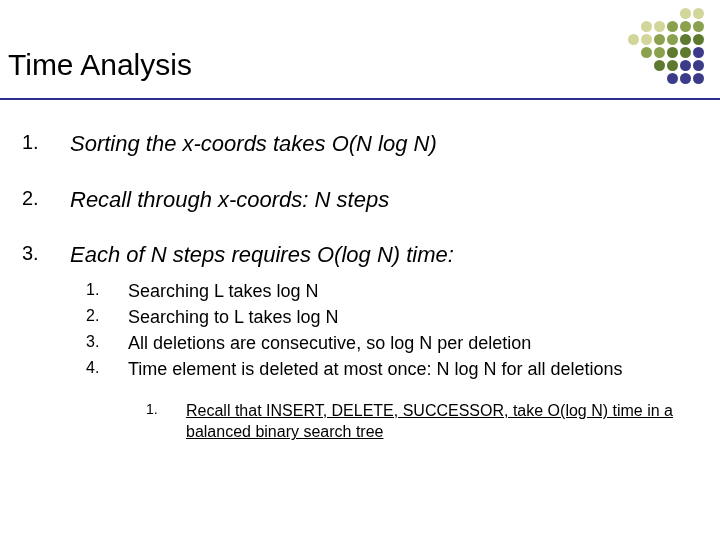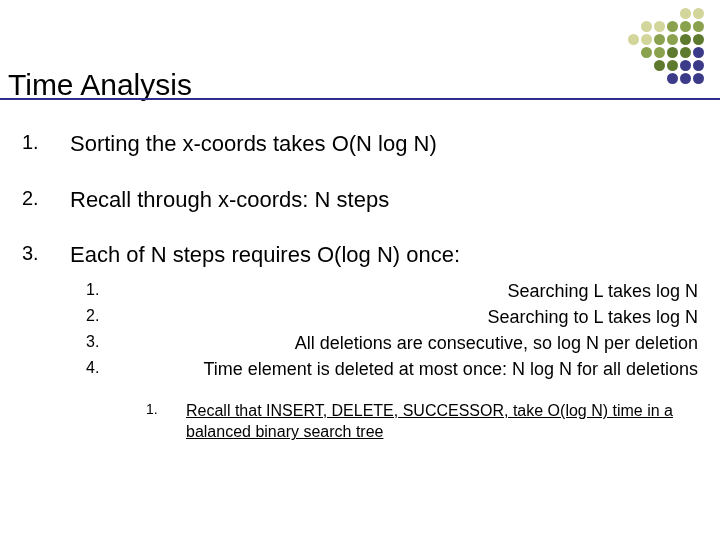--- a/index.html
+++ b/index.html
@@ -15,21 +15,21 @@
   }
   .slide {
     position: relative;
     width: 720px;
     height: 540px;
     box-sizing: border-box;
   }
   .title {
     position: absolute;
     left: 8px;
-    top: 68px;
+    top: 48px;
     font-size: 30px;
     font-weight: 400;
     color: #000;
   }
   .title-rule {
     position: absolute;
     left: 0;
     top: 98px;
     width: 720px;
     height: 0;
@@ -70,38 +70,38 @@
     display: flex;
     font-size: 22px;
     margin-bottom: 28px;
     line-height: 1.25;
   }
   .l1 .num {
     width: 48px;
     flex: 0 0 48px;
     font-size: 20px;
   }
-  .l1 .txt { flex: 1; }
+  .l1 .txt { flex: 1; font-style: italic; }
 
   .l2-group {
     margin-left: 64px;
     margin-top: 8px;
   }
   .l2 {
     display: flex;
     font-size: 18px;
     line-height: 1.35;
     margin-bottom: 2px;
   }
   .l2 .num {
     width: 42px;
     flex: 0 0 42px;
     font-size: 16px;
   }
-  .l2 .txt { flex: 1; text-align: right; }
+  .l2 .txt { flex: 1; }
 
   .l3-group {
     margin-left: 60px;
     margin-top: 18px;
   }
   .l3 {
     display: flex;
     font-size: 16px;
     line-height: 1.35;
   }
@@ -178,21 +178,21 @@
       <div class="txt">Sorting the x-coords takes O(N log N)</div>
     </div>
 
     <div class="l1">
       <div class="num">2.</div>
       <div class="txt">Recall through x-coords: N steps</div>
     </div>
 
     <div class="l1" style="margin-bottom:10px;">
       <div class="num">3.</div>
-      <div class="txt">Each of N steps requires O(log N) once:</div>
+      <div class="txt">Each of N steps requires O(log N) time:</div>
     </div>
 
     <div class="l2-group">
       <div class="l2">
         <div class="num">1.</div>
         <div class="txt">Searching L takes log N</div>
       </div>
       <div class="l2">
         <div class="num">2.</div>
         <div class="txt">Searching to L takes log N</div>

